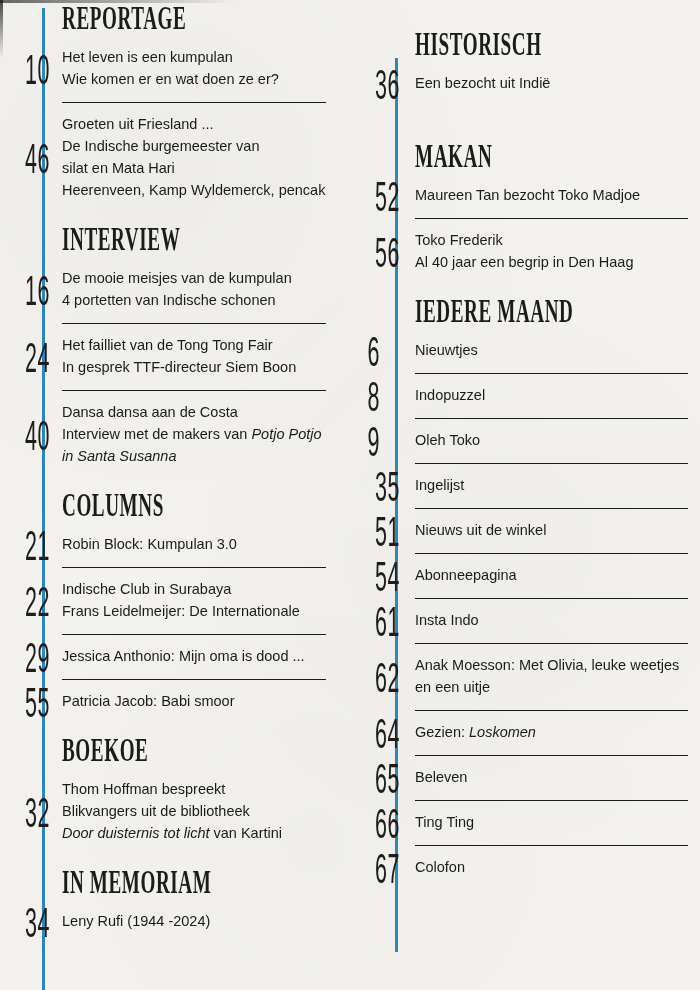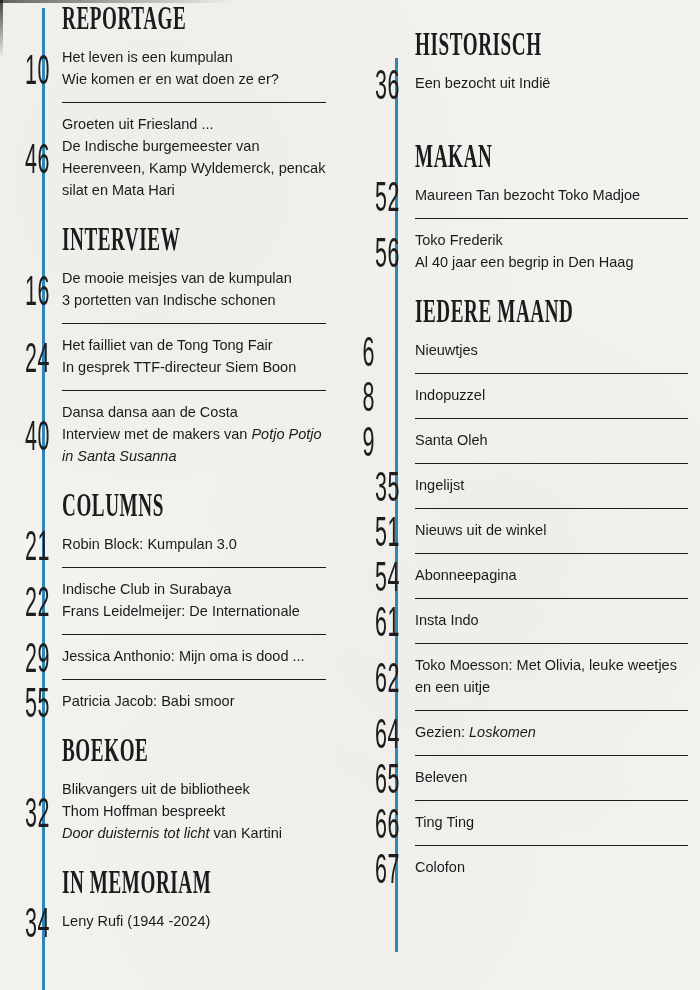--- a/index.html
+++ b/index.html
@@ -24,21 +24,21 @@
   .title{font-size:33px;font-weight:700;line-height:32px;margin:10px 0 2px;white-space:nowrap;font-family:Liberation Serif, serif;}
   .title.mt-lg{margin-top:34px;}
   .content > .title:first-child{margin-top:0;}
   .title .tx{display:inline-block;transform:scaleX(0.58);transform-origin:0 60%;letter-spacing:1px;}
   .entry{position:relative;padding:10px 0 12px;}
   .entry.sep{border-bottom:1.5px solid #1c1c1c;}
   .ln{margin:0;font-size:14.5px;line-height:22px;white-space:nowrap;}
   .b{font-weight:400;}
   .r{font-weight:400;}
   .i{font-style:italic;font-weight:400;}
-  .num{position:absolute;top:50%;transform:translateY(-50%);text-align:left;}
+  .num{position:absolute;top:50%;transform:translateY(-50%);text-align:center;}
   .col-left .num{left:-62px;width:27px;}
   .col-right .num{left:-65px;width:34px;}
   .num .nx{display:inline-block;transform:scaleX(0.5);transform-origin:100% 50%;
     font-size:43px;line-height:1;font-weight:400;letter-spacing:1px;color:#1d1d1d;}
   .edge-left{position:absolute;left:0;top:0;width:3px;height:58px;
     background:linear-gradient(180deg, rgba(25,25,25,0.8), rgba(25,25,25,0));}
   .edge-top{position:absolute;left:0;top:0;width:235px;height:3px;
     background:linear-gradient(90deg, rgba(25,25,25,0.65), rgba(25,25,25,0));}
 </style>
 </head>
@@ -54,29 +54,29 @@
     <h2 class="title"><span class="tx">REPORTAGE</span></h2>
     <div class="entry sep">
       <span class="num"><span class="nx">10</span></span>
       <p class="ln"><span class="b">Het leven is een kumpulan</span></p>
       <p class="ln"><span class="r">Wie komen er en wat doen ze er?</span></p>
     </div>
     <div class="entry">
       <span class="num"><span class="nx">46</span></span>
       <p class="ln"><span class="b">Groeten uit Friesland ...</span></p>
       <p class="ln"><span class="r">De Indische burgemeester van</span></p>
+      <p class="ln"><span class="r">silat en Mata Hari</span></p>
       <p class="ln"><span class="r">Heerenveen, Kamp Wyldemerck, pencak</span></p>
-      <p class="ln"><span class="r">silat en Mata Hari</span></p>
     </div>
 
     <h2 class="title"><span class="tx">INTERVIEW</span></h2>
     <div class="entry sep">
       <span class="num"><span class="nx">16</span></span>
       <p class="ln"><span class="b">De mooie meisjes van de kumpulan</span></p>
-      <p class="ln"><span class="r">3 portetten van Indische schonen</span></p>
+      <p class="ln"><span class="r">4 portetten van Indische schonen</span></p>
     </div>
     <div class="entry sep">
       <span class="num"><span class="nx">24</span></span>
       <p class="ln"><span class="b">Het failliet van de Tong Tong Fair</span></p>
       <p class="ln"><span class="r">In gesprek TTF-directeur Siem Boon</span></p>
     </div>
     <div class="entry">
       <span class="num"><span class="nx">40</span></span>
       <p class="ln"><span class="b">Dansa dansa aan de Costa</span></p>
       <p class="ln"><span class="r">Interview met de makers van </span><span class="i">Potjo Potjo</span></p>
@@ -98,22 +98,22 @@
       <p class="ln"><span class="b">Jessica Anthonio: </span><span class="r">Mijn oma is dood ...</span></p>
     </div>
     <div class="entry">
       <span class="num"><span class="nx">55</span></span>
       <p class="ln"><span class="b">Patricia Jacob: </span><span class="r">Babi smoor</span></p>
     </div>
 
     <h2 class="title"><span class="tx">BOEKOE</span></h2>
     <div class="entry">
       <span class="num"><span class="nx">32</span></span>
+      <p class="ln"><span class="r">Thom Hoffman bespreekt</span></p>
       <p class="ln"><span class="b">Blikvangers uit de bibliotheek</span></p>
-      <p class="ln"><span class="r">Thom Hoffman bespreekt</span></p>
       <p class="ln"><span class="i">Door duisternis tot licht </span><span class="r">van Kartini</span></p>
     </div>
 
     <h2 class="title"><span class="tx">IN MEMORIAM</span></h2>
     <div class="entry">
       <span class="num"><span class="nx">34</span></span>
       <p class="ln"><span class="b">Leny Rufi </span><span class="r">(1944 -2024)</span></p>
     </div>
 
   </div>
@@ -144,41 +144,41 @@
     <div class="entry sep">
       <span class="num"><span class="nx">6</span></span>
       <p class="ln"><span class="b">Nieuwtjes</span></p>
     </div>
     <div class="entry sep">
       <span class="num"><span class="nx">8</span></span>
       <p class="ln"><span class="b">Indopuzzel</span></p>
     </div>
     <div class="entry sep">
       <span class="num"><span class="nx">9</span></span>
-      <p class="ln"><span class="b">Santa Oleh</span></p>
+      <p class="ln"><span class="b">Oleh Toko</span></p>
     </div>
     <div class="entry sep">
       <span class="num"><span class="nx">35</span></span>
       <p class="ln"><span class="b">Ingelijst</span></p>
     </div>
     <div class="entry sep">
       <span class="num"><span class="nx">51</span></span>
       <p class="ln"><span class="b">Nieuws uit de winkel</span></p>
     </div>
     <div class="entry sep">
       <span class="num"><span class="nx">54</span></span>
       <p class="ln"><span class="b">Abonneepagina</span></p>
     </div>
     <div class="entry sep">
       <span class="num"><span class="nx">61</span></span>
       <p class="ln"><span class="b">Insta Indo</span></p>
     </div>
     <div class="entry sep">
       <span class="num"><span class="nx">62</span></span>
-      <p class="ln"><span class="b">Toko Moesson: </span><span class="r">Met Olivia, leuke weetjes</span></p>
+      <p class="ln"><span class="b">Anak Moesson: </span><span class="r">Met Olivia, leuke weetjes</span></p>
       <p class="ln"><span class="r">en een uitje</span></p>
     </div>
     <div class="entry sep">
       <span class="num"><span class="nx">64</span></span>
       <p class="ln"><span class="b">Gezien: </span><span class="i">Loskomen</span></p>
     </div>
     <div class="entry sep">
       <span class="num"><span class="nx">65</span></span>
       <p class="ln"><span class="b">Beleven</span></p>
     </div>

